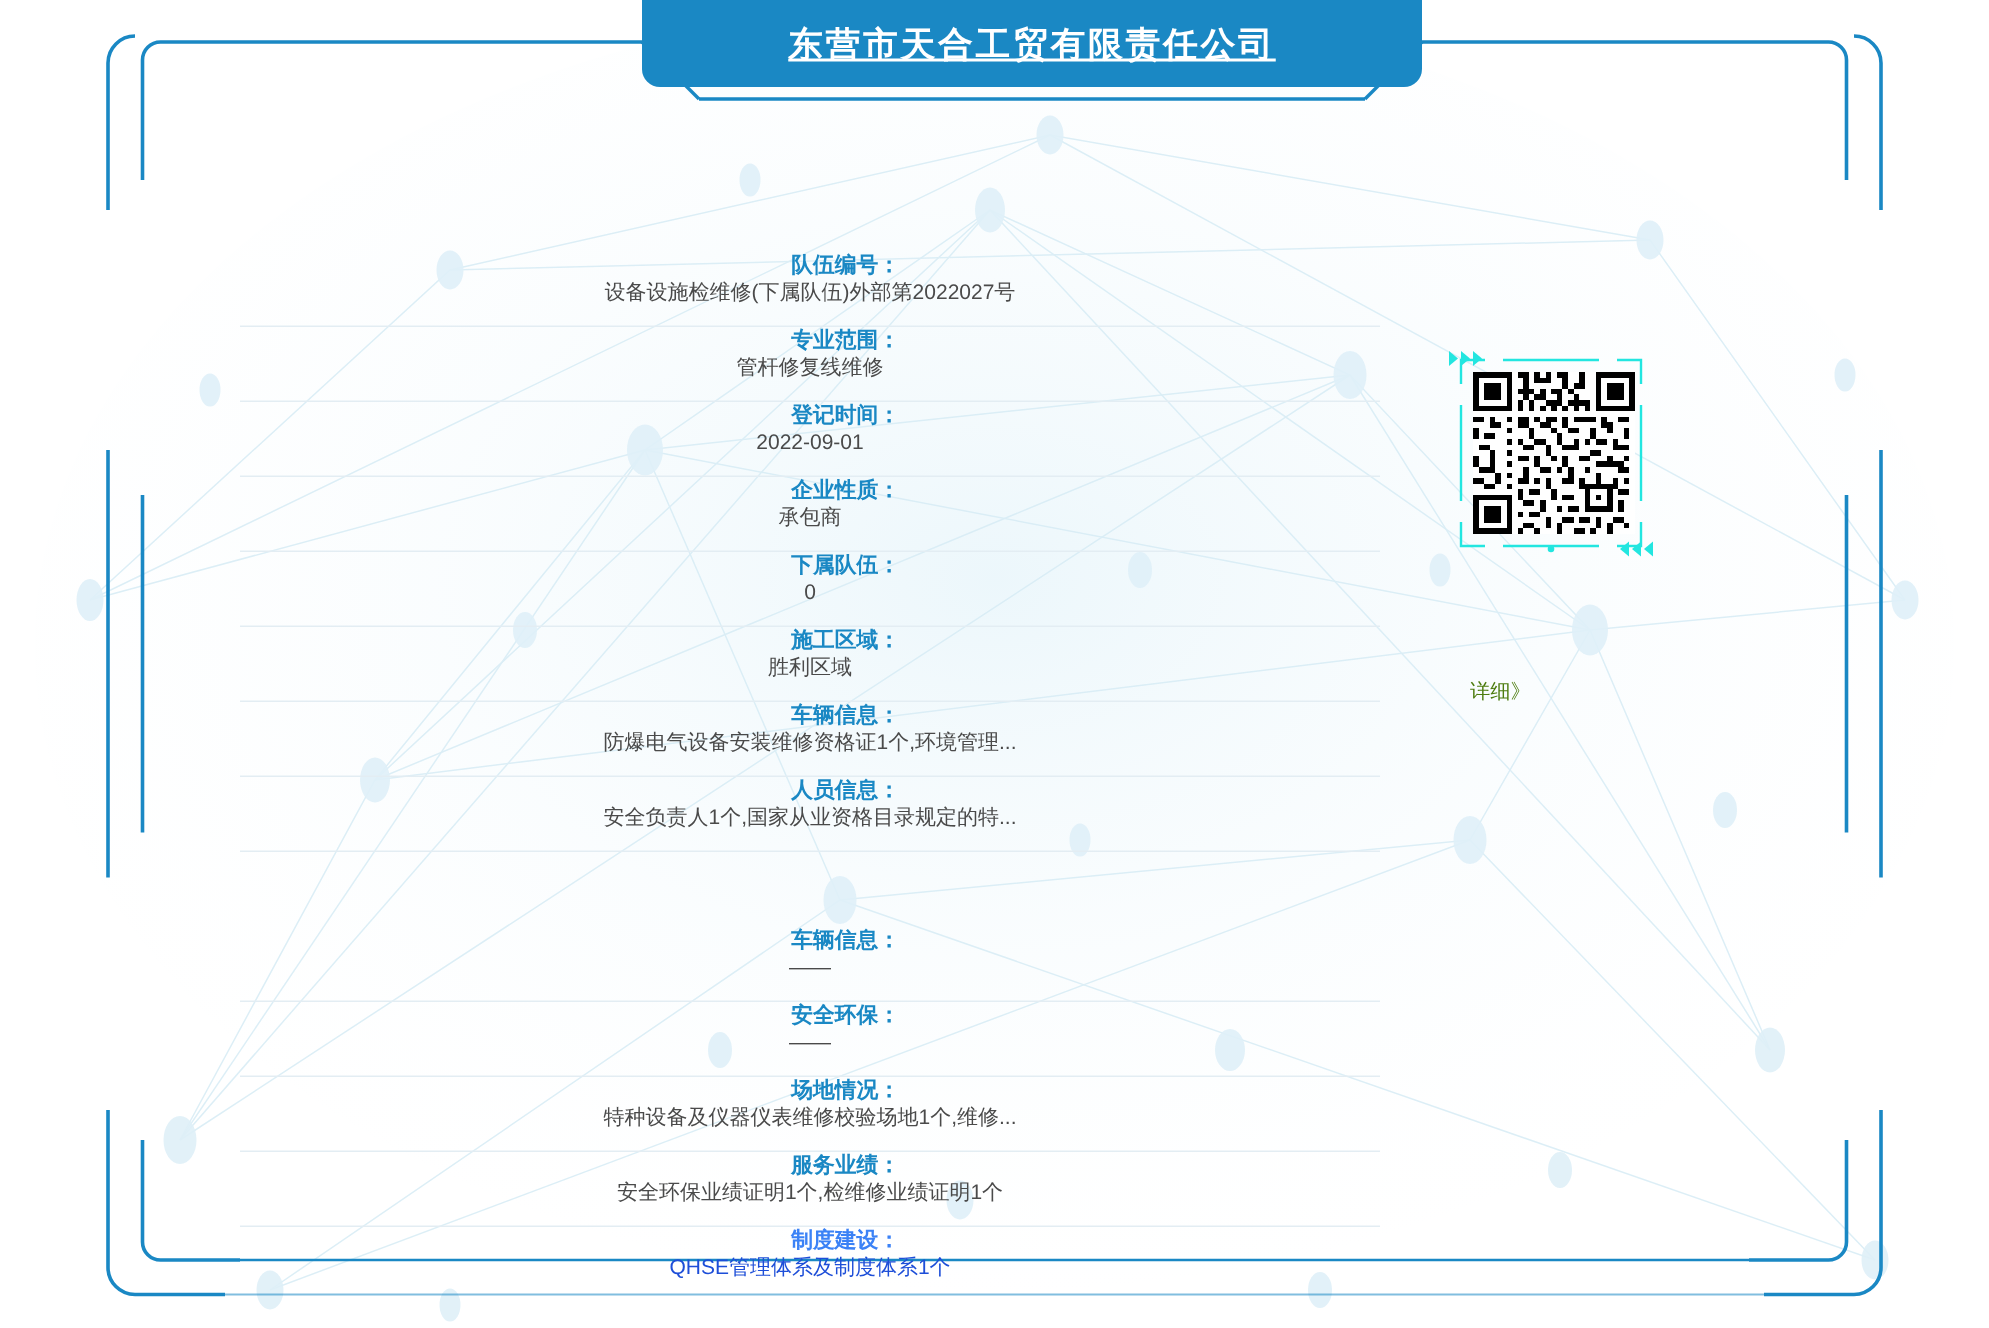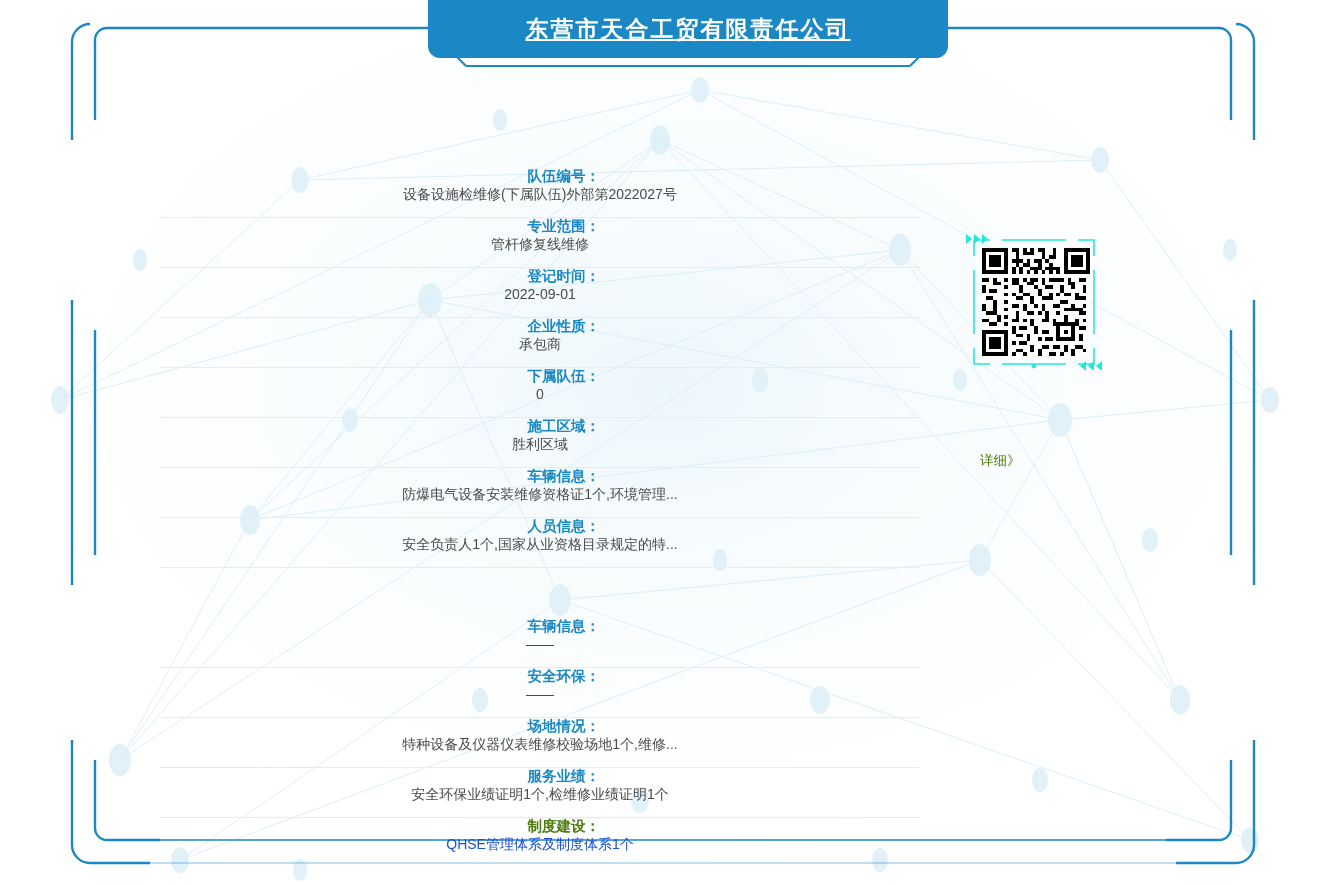--- a/index.html
+++ b/index.html
@@ -84,21 +84,21 @@
     white-space: nowrap;
   }
   .row-value {
     flex: 1;
     color: #4a4a4a;
     font-size: 14px;
     white-space: nowrap;
     overflow: hidden;
     text-overflow: ellipsis;
   }
-  .row.dim .row-label { color: #4d7c0f; }
+  .row.dim .row-label { color: #3b82f6; }
   .row.dim .row-value { color: #1d4ed8; }
 
   .detail-link {
     position: absolute;
     left: 820px;
     color: #4d7c0f;
     font-size: 13.5px;
     cursor: pointer;
     white-space: nowrap;
     font-family: Liberation Serif, serif;

